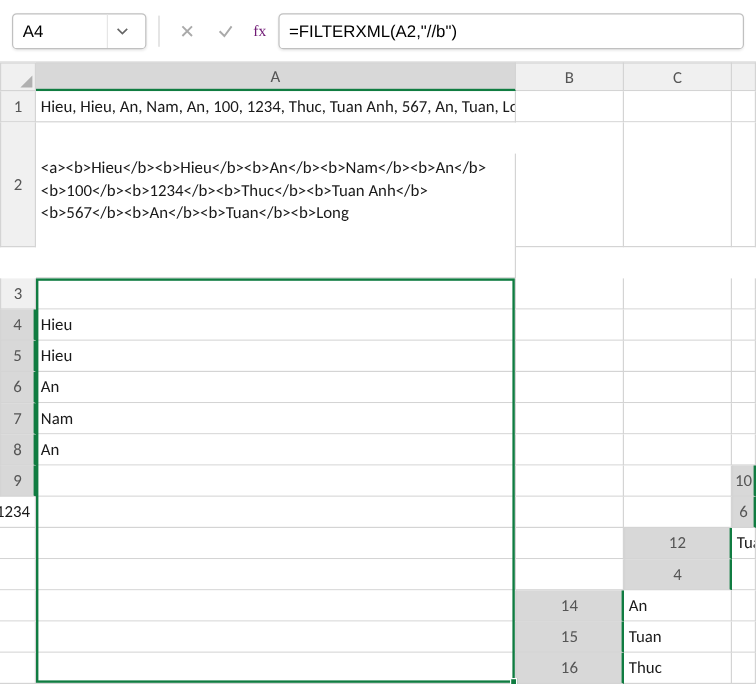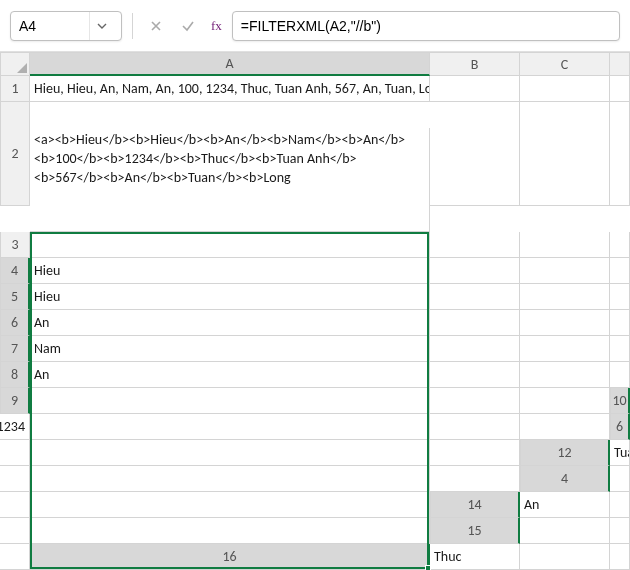--- a/index.html
+++ b/index.html
@@ -256,20 +256,21 @@
       <div class="rowhdr sel">4</div>
       <div class="cell"></div>
       <div class="cell"></div>
       <div class="cell"></div>
       <div class="rowhdr sel">14</div>
       <div class="cell">An</div>
       <div class="cell"></div>
       <div class="cell"></div>
       <div class="cell"></div>
       <div class="rowhdr sel">15</div>
+      <div class="cell">Tuan</div>
       <div class="cell"></div>
       <div class="cell"></div>
       <div class="cell"></div>
       <div class="rowhdr sel">16</div>
       <div class="cell">Thuc</div>
       <div class="cell"></div>
       <div class="cell"></div>
       <div class="cell"></div>
     </div>
   <div class="sel-box" id="selbox" style="left: 30px; width: 399px; top: 180px; height: 337px;">

